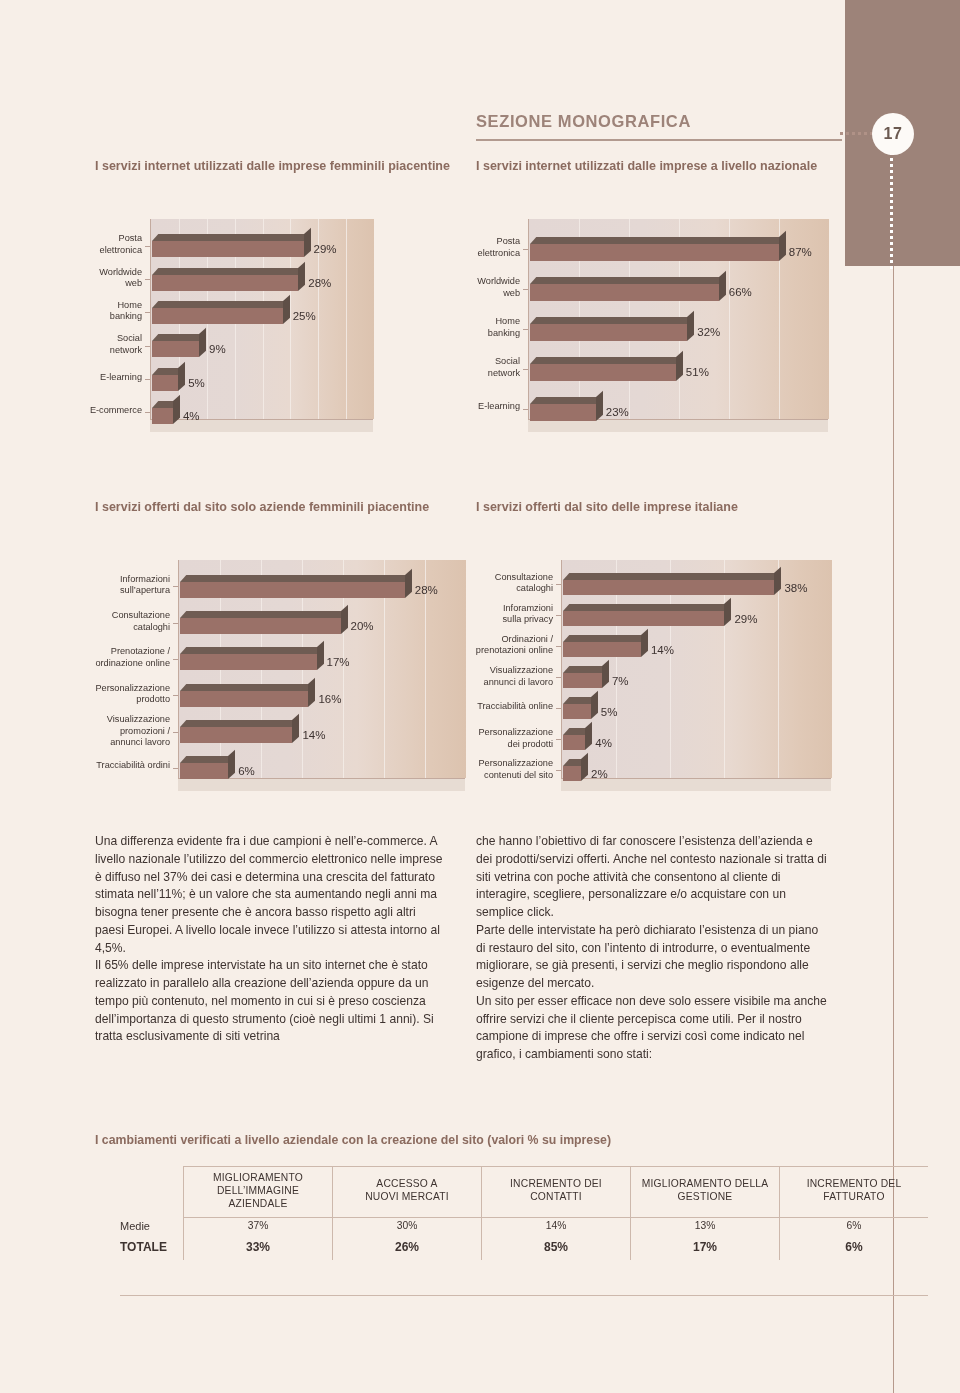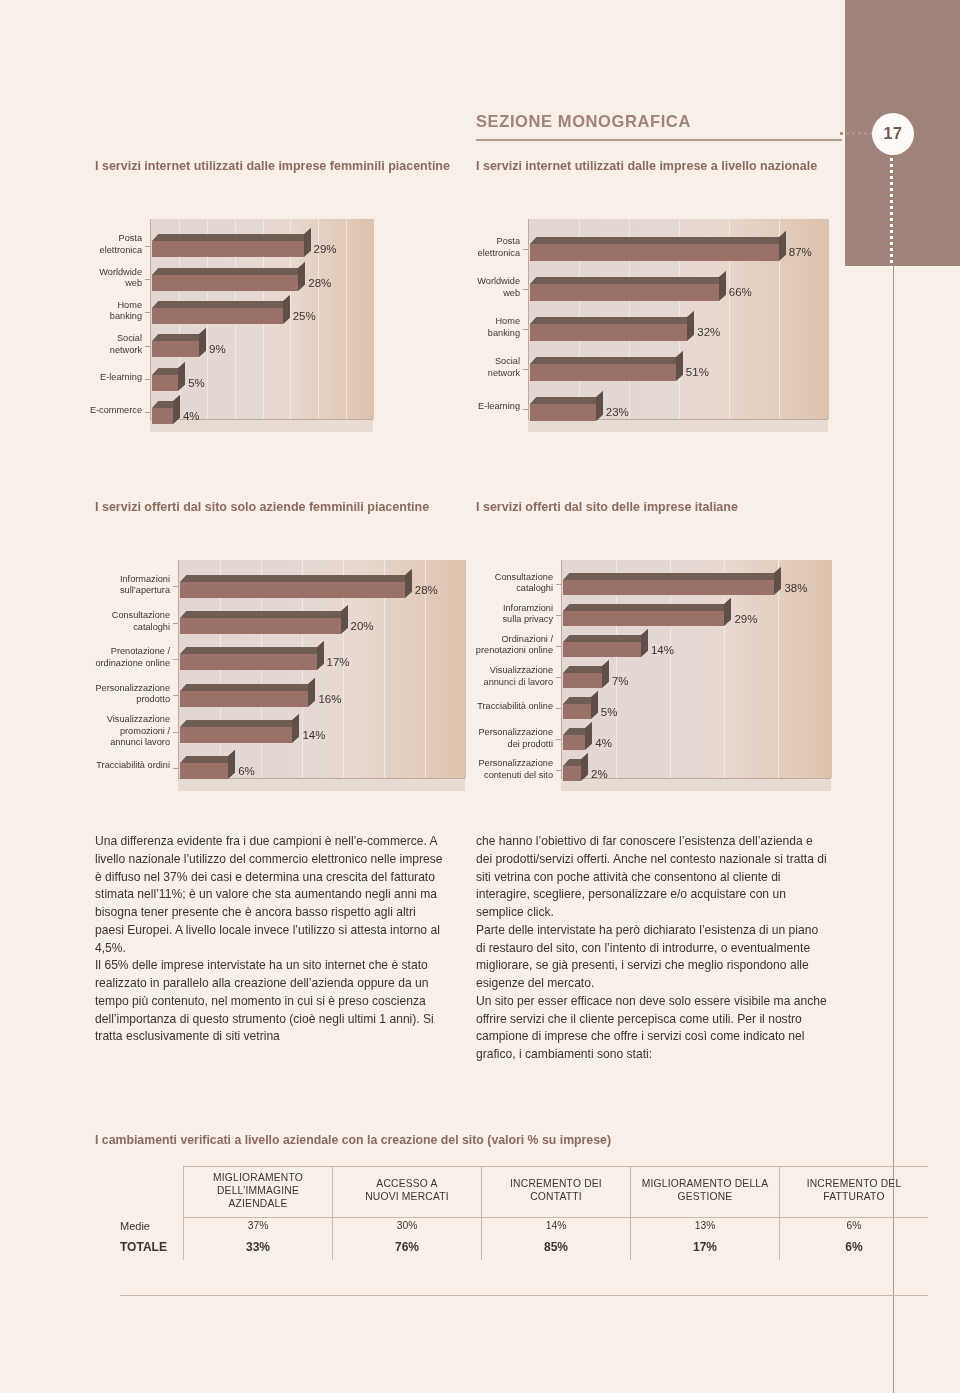--- a/index.html
+++ b/index.html
@@ -446,20 +446,20 @@
         <td class="row-label">Medie</td>
         <td>37%</td>
         <td>30%</td>
         <td>14%</td>
         <td>13%</td>
         <td>6%</td>
       </tr>
       <tr class="totale">
         <td class="row-label">TOTALE</td>
         <td>33%</td>
-        <td>76%</td>
+        <td>26%</td>
         <td>85%</td>
         <td>17%</td>
         <td>6%</td>
       </tr>
     </tbody>
   </table>
 <div class="tbl-bottom-rule" id="tblrule" style="top: 1295px; width: 808px;"></div>
 
 </body></html>

